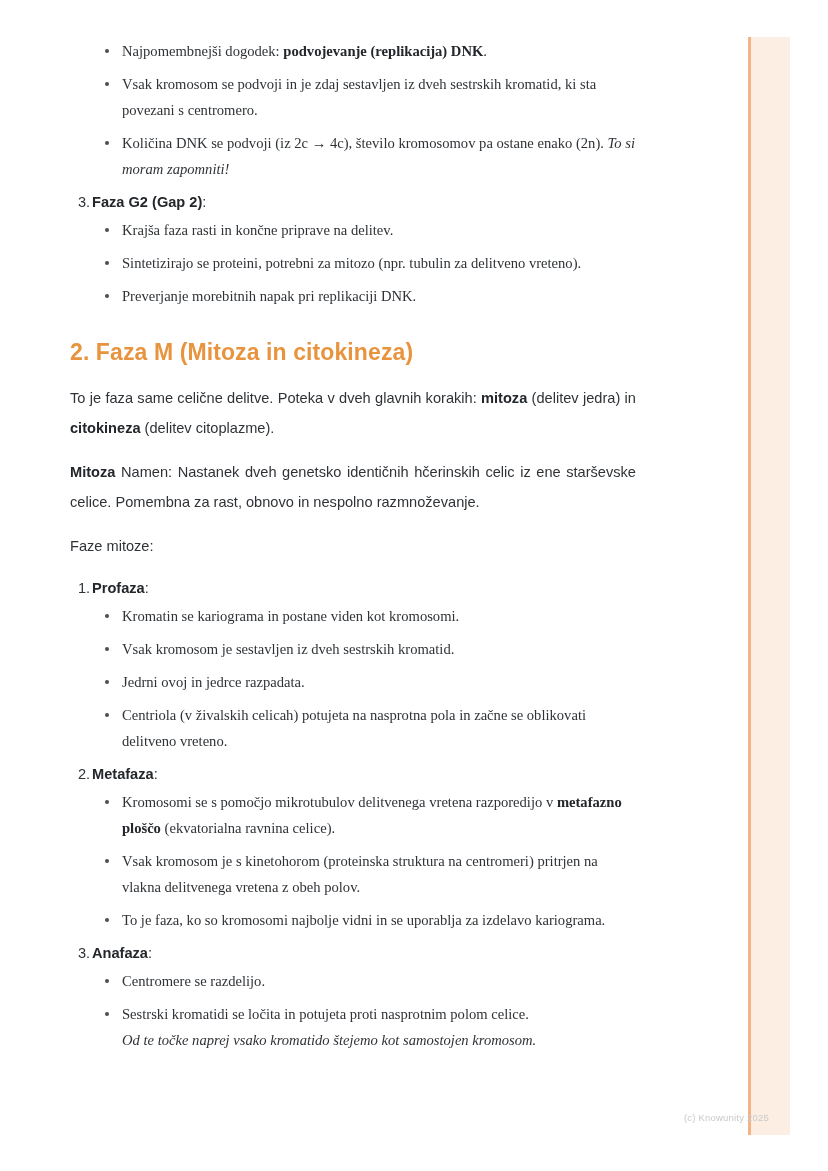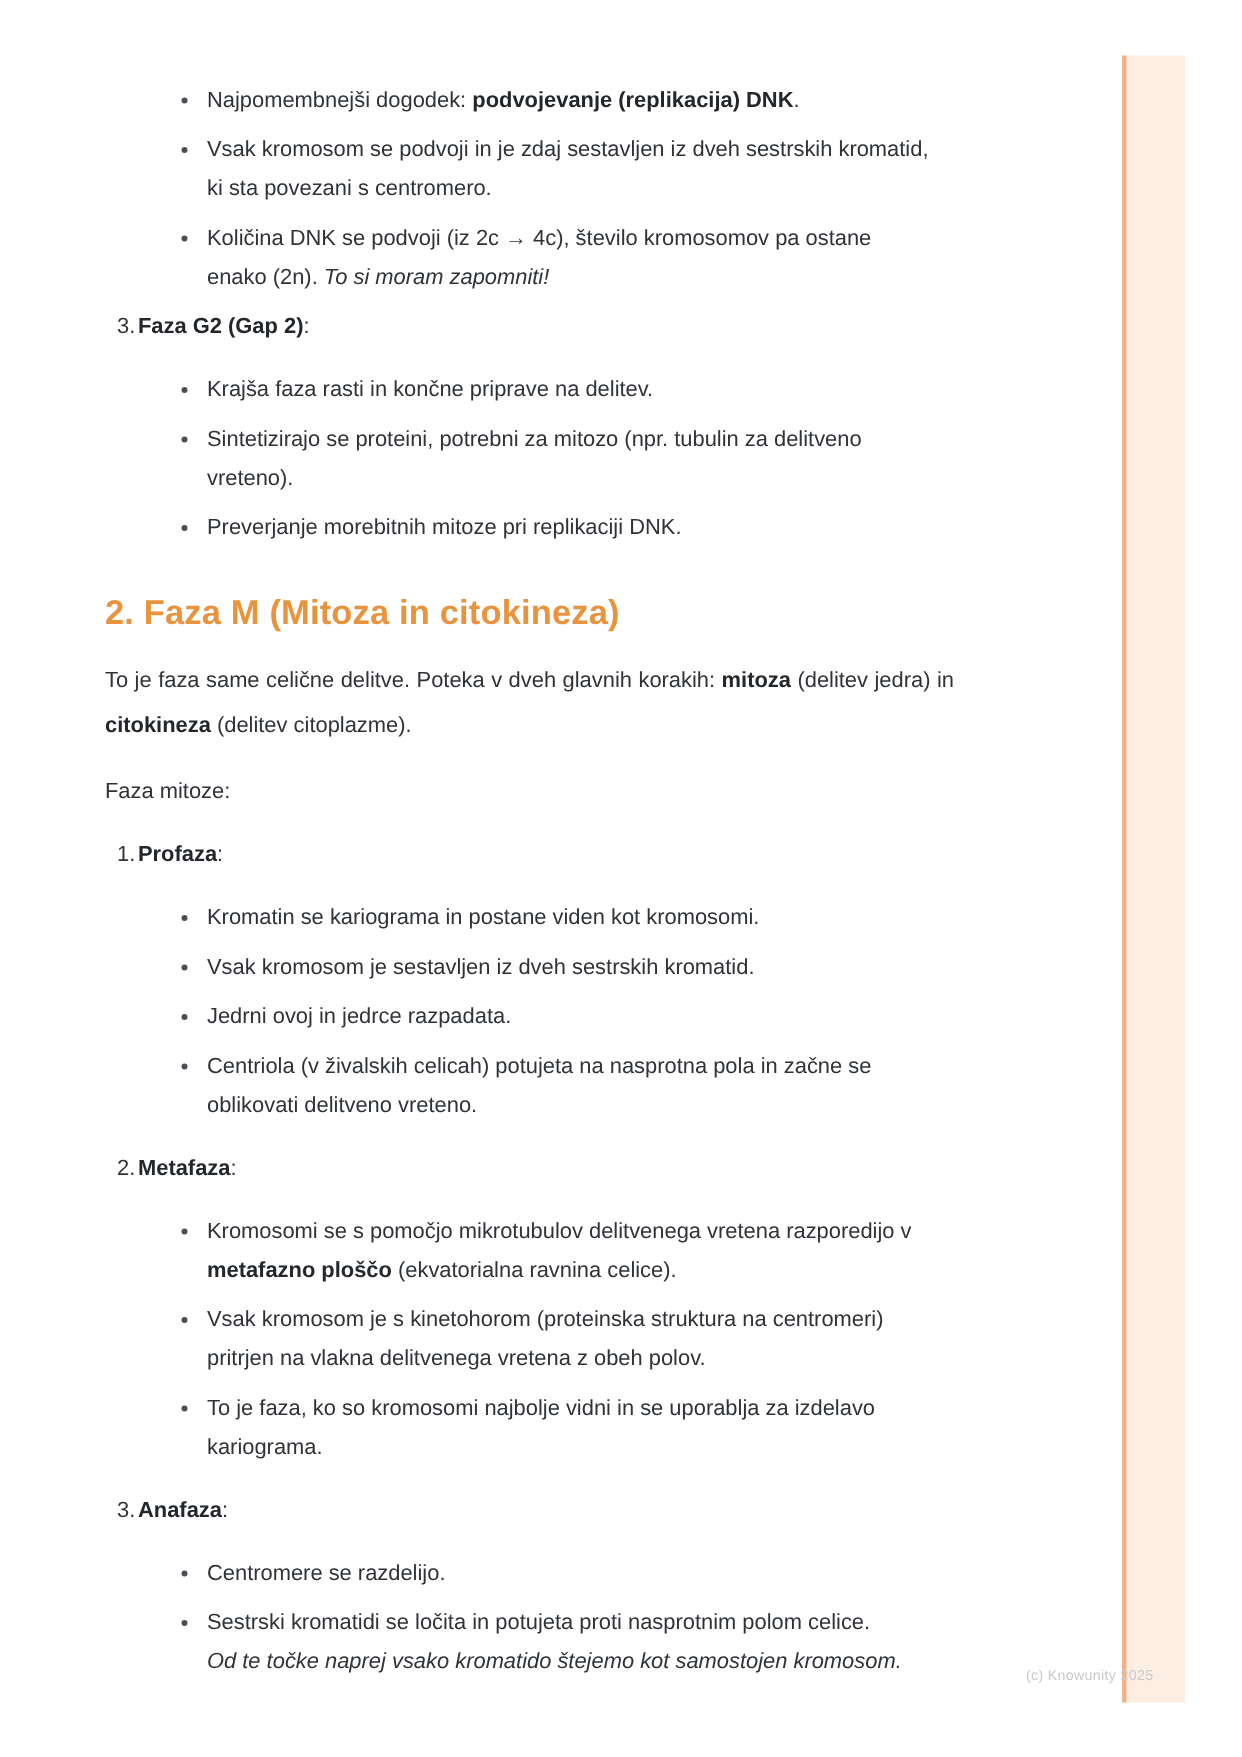--- a/index.html
+++ b/index.html
@@ -77,22 +77,23 @@
     position: absolute;
     left: 8px;
     top: 0;
     font-weight: 400;
     color: #2f3337;
   }
 
   
   ul.bullets {
     list-style: none;
-    margin: 16px;
+    margin: 0;
     padding: 0;
+    font-family: Liberation Serif, serif;
   }
   ul.bullets > li {
     position: relative;
     padding-left: 52px;
     font-size: 14.6px;
     line-height: 26px;
     color: #2f3337;
     margin: 0 0 7px 0;
   }
   ul.bullets > li::before {
@@ -144,32 +145,35 @@
       </li>
     </ul>
 
     <div class="group spaced">
       <div class="num-item">
         <span class="marker">3.</span><b>Faza G2 (Gap 2)</b><span>:</span>
       </div>
       <ul class="bullets">
         <li>Krajša faza rasti in končne priprave na delitev.</li>
         <li>Sintetizirajo se proteini, potrebni za mitozo (npr. tubulin za delitveno vreteno).</li>
-        <li>Preverjanje morebitnih mitoze pri replikaciji DNK.</li>
+        <li>Preverjanje morebitnih napak pri replikaciji DNK.</li>
       </ul>
     </div>
 
     <div class="h-orange">2. Faza M (Mitoza in citokineza)</div>
 
     <p class="para">
       <span>To je faza same celične delitve. Poteka v dveh glavnih korakih: </span><b>mitoza</b><span> (delitev jedra) in </span><b>citokineza</b><span> (delitev citoplazme).</span>
     </p>
 
-
-    <p class="para plain">Faza mitoze:</p>
+    <p class="para">
+      <b>Mitoza</b><span> Namen: Nastanek dveh genetsko identičnih hčerinskih celic iz ene starševske celice. Pomembna za rast, obnovo in nespolno razmnoževanje.</span>
+    </p>
+
+    <p class="para plain">Faze mitoze:</p>
 
     <div class="group">
       <div class="num-item">
         <span class="marker">1.</span><b>Profaza</b><span>:</span>
       </div>
       <ul class="bullets">
         <li>Kromatin se kariograma in postane viden kot kromosomi.</li>
         <li>Vsak kromosom je sestavljen iz dveh sestrskih kromatid.</li>
         <li>Jedrni ovoj in jedrce razpadata.</li>
         <li>Centriola (v živalskih celicah) potujeta na nasprotna pola in začne se oblikovati delitveno vreteno.</li>

